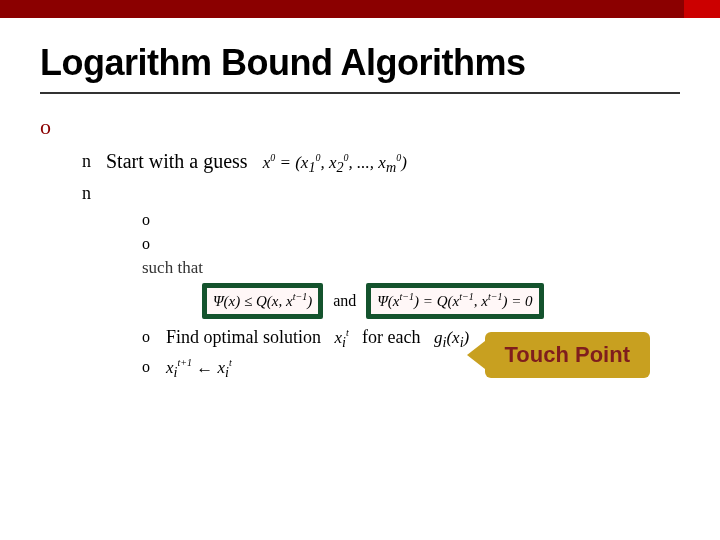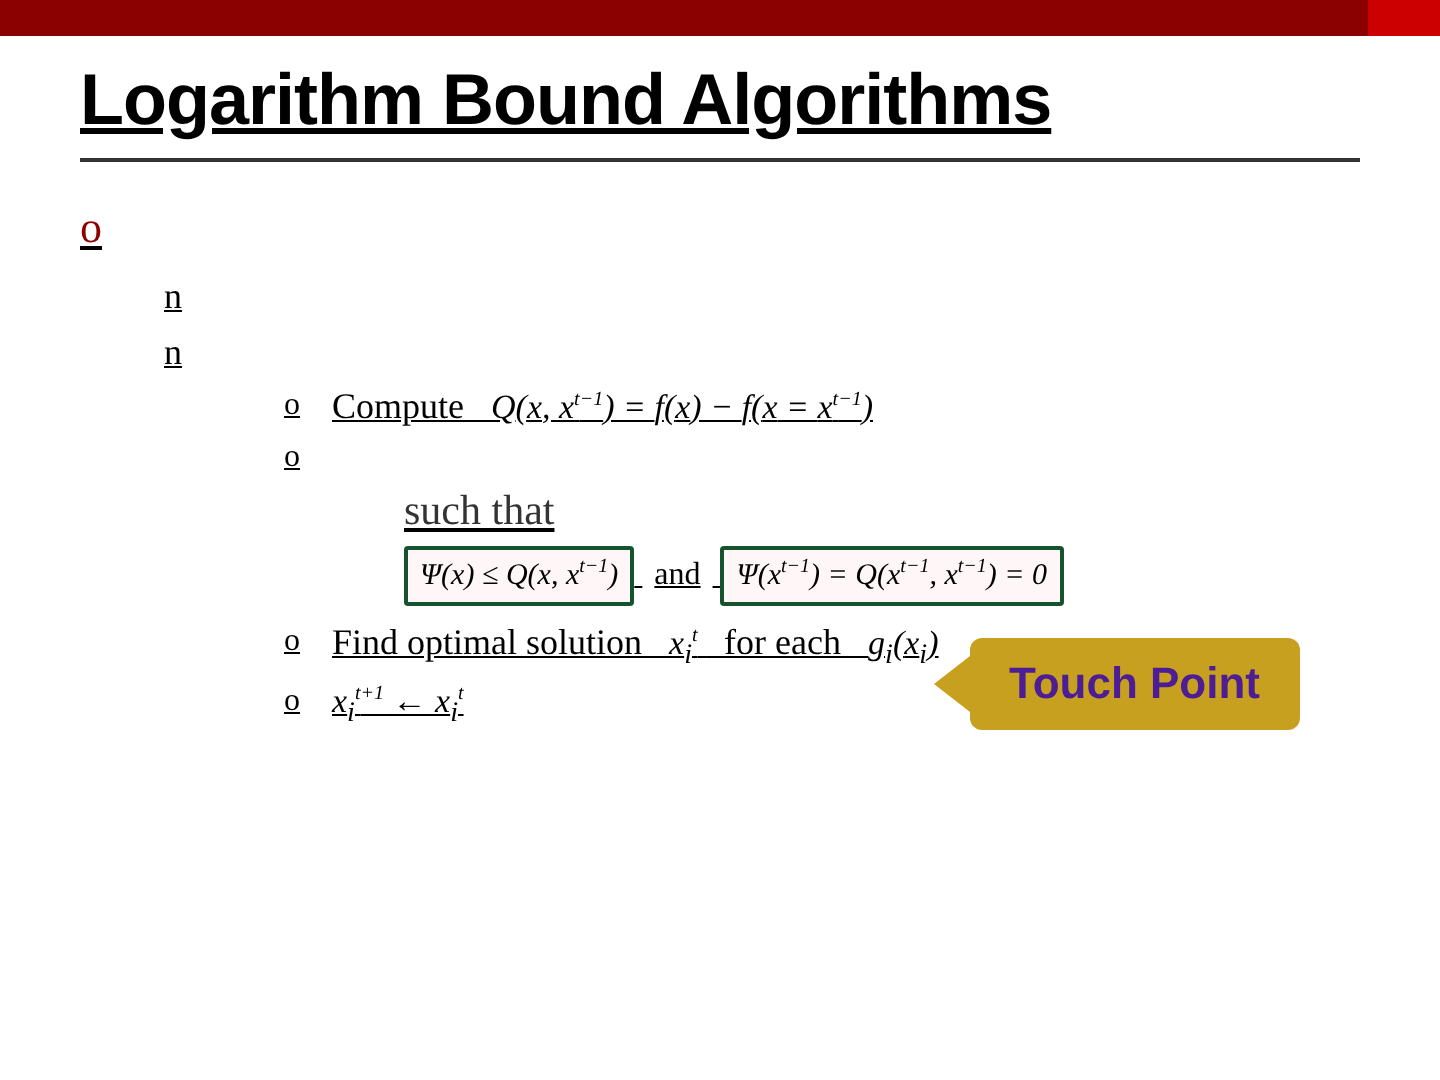--- a/index.html
+++ b/index.html
@@ -30,22 +30,21 @@
       position: absolute;
       top: 0; right: 0;
     }
 
     .main-content {
       position: absolute;
       top: 18px;
       left: 0;
       right: 0;
       bottom: 0;
-      padding: 11px 40px 20px 40px;
-      text-decoration: underline;
+      padding: 24px 40px 20px 40px;
     }
 
     
     .slide-title {
       font-size: 36px;
       font-weight: bold;
       font-family: Arial, Helvetica, sans-serif;
       color: #000000;
       margin-bottom: 8px;
       letter-spacing: -0.5px;
@@ -125,40 +124,40 @@
 
     
     sup {
       font-size: 10px;
       vertical-align: super;
     }
 
     
     .formula-box {
       display: inline-block;
-      border: 2px solid #14532d;
+      border: 5px solid #14532d;
       padding: 2px 6px;
       border-radius: 2px;
       font-style: italic;
       font-size: 15px;
       font-family: 'Times New Roman', serif;
       background: rgba(255,200,200,0.15);
       margin: 2px 0;
     }
 
     
     .touch-point-container {
       position: absolute;
       right: 30px;
       top: 290px;
     }
 
     .touch-point-callout {
       background: #c8a020;
-      color: #4c1d95;
+      color: #7f1d1d;
       font-family: Arial, Helvetica, sans-serif;
       font-size: 22px;
       font-weight: bold;
       padding: 10px 20px;
       border-radius: 6px;
       position: relative;
       display: inline-block;
     }
 
     
@@ -186,22 +185,21 @@
       margin-bottom: 4px;
       line-height: 1.4;
     }
 
     .text-normal {
       font-style: normal;
       font-family: 'Times New Roman', serif;
     }
 
     .such-that {
-      font-size: 21px;
-      margin-left: 60px;
+      font-size: 17px;
       margin-bottom: 3px;
       font-family: 'Times New Roman', serif;
       color: #333;
     }
   </style>
 </head>
 <body>
 
 <div class="top-bar"></div>
 <div class="top-right-square"></div>
@@ -213,36 +211,36 @@
     <hr class="divider">
 
     <div class="bullet-l1">
       <span class="bullet-l1-marker">o</span>
     </div>
 
     <div class="sub-bullets">
 
       <div class="bullet-l2">
         <span class="bullet-l2-marker">n</span>
+        <span>
+          Start with a guess &nbsp;
+          <span class="math">
+            <em>x</em><sup>0</sup> = (<em>x</em><sub>1</sub><sup>0</sup>, <em>x</em><sub>2</sub><sup>0</sup>, ..., <em>x</em><sub><em>m</em></sub><sup>0</sup>)
+          </span>
+        </span>
       </div>
 
       <div class="bullet-l2">
         <span class="bullet-l2-marker">n</span>
       </div>
 
       <div class="sub-sub-bullets">
 
         <div class="bullet-l3">
           <span class="bullet-l3-marker">o</span>
-          <span>
-            Compute &nbsp;
-            <span class="math">
-              <em>Q</em>(<em>x</em>, <em>x</em><sup><em>t</em>−1</sup>) = <em>f</em>(<em>x</em>) − <em>f</em>(<em>x</em> = <em>x</em><sup><em>t</em>−1</sup>)
-            </span>
-          </span>
         </div>
 
         <div class="bullet-l3">
           <span class="bullet-l3-marker">o</span>
         </div>
 
 
         <div class="such-that">
           <span class="text-normal">such that</span>
         </div>

